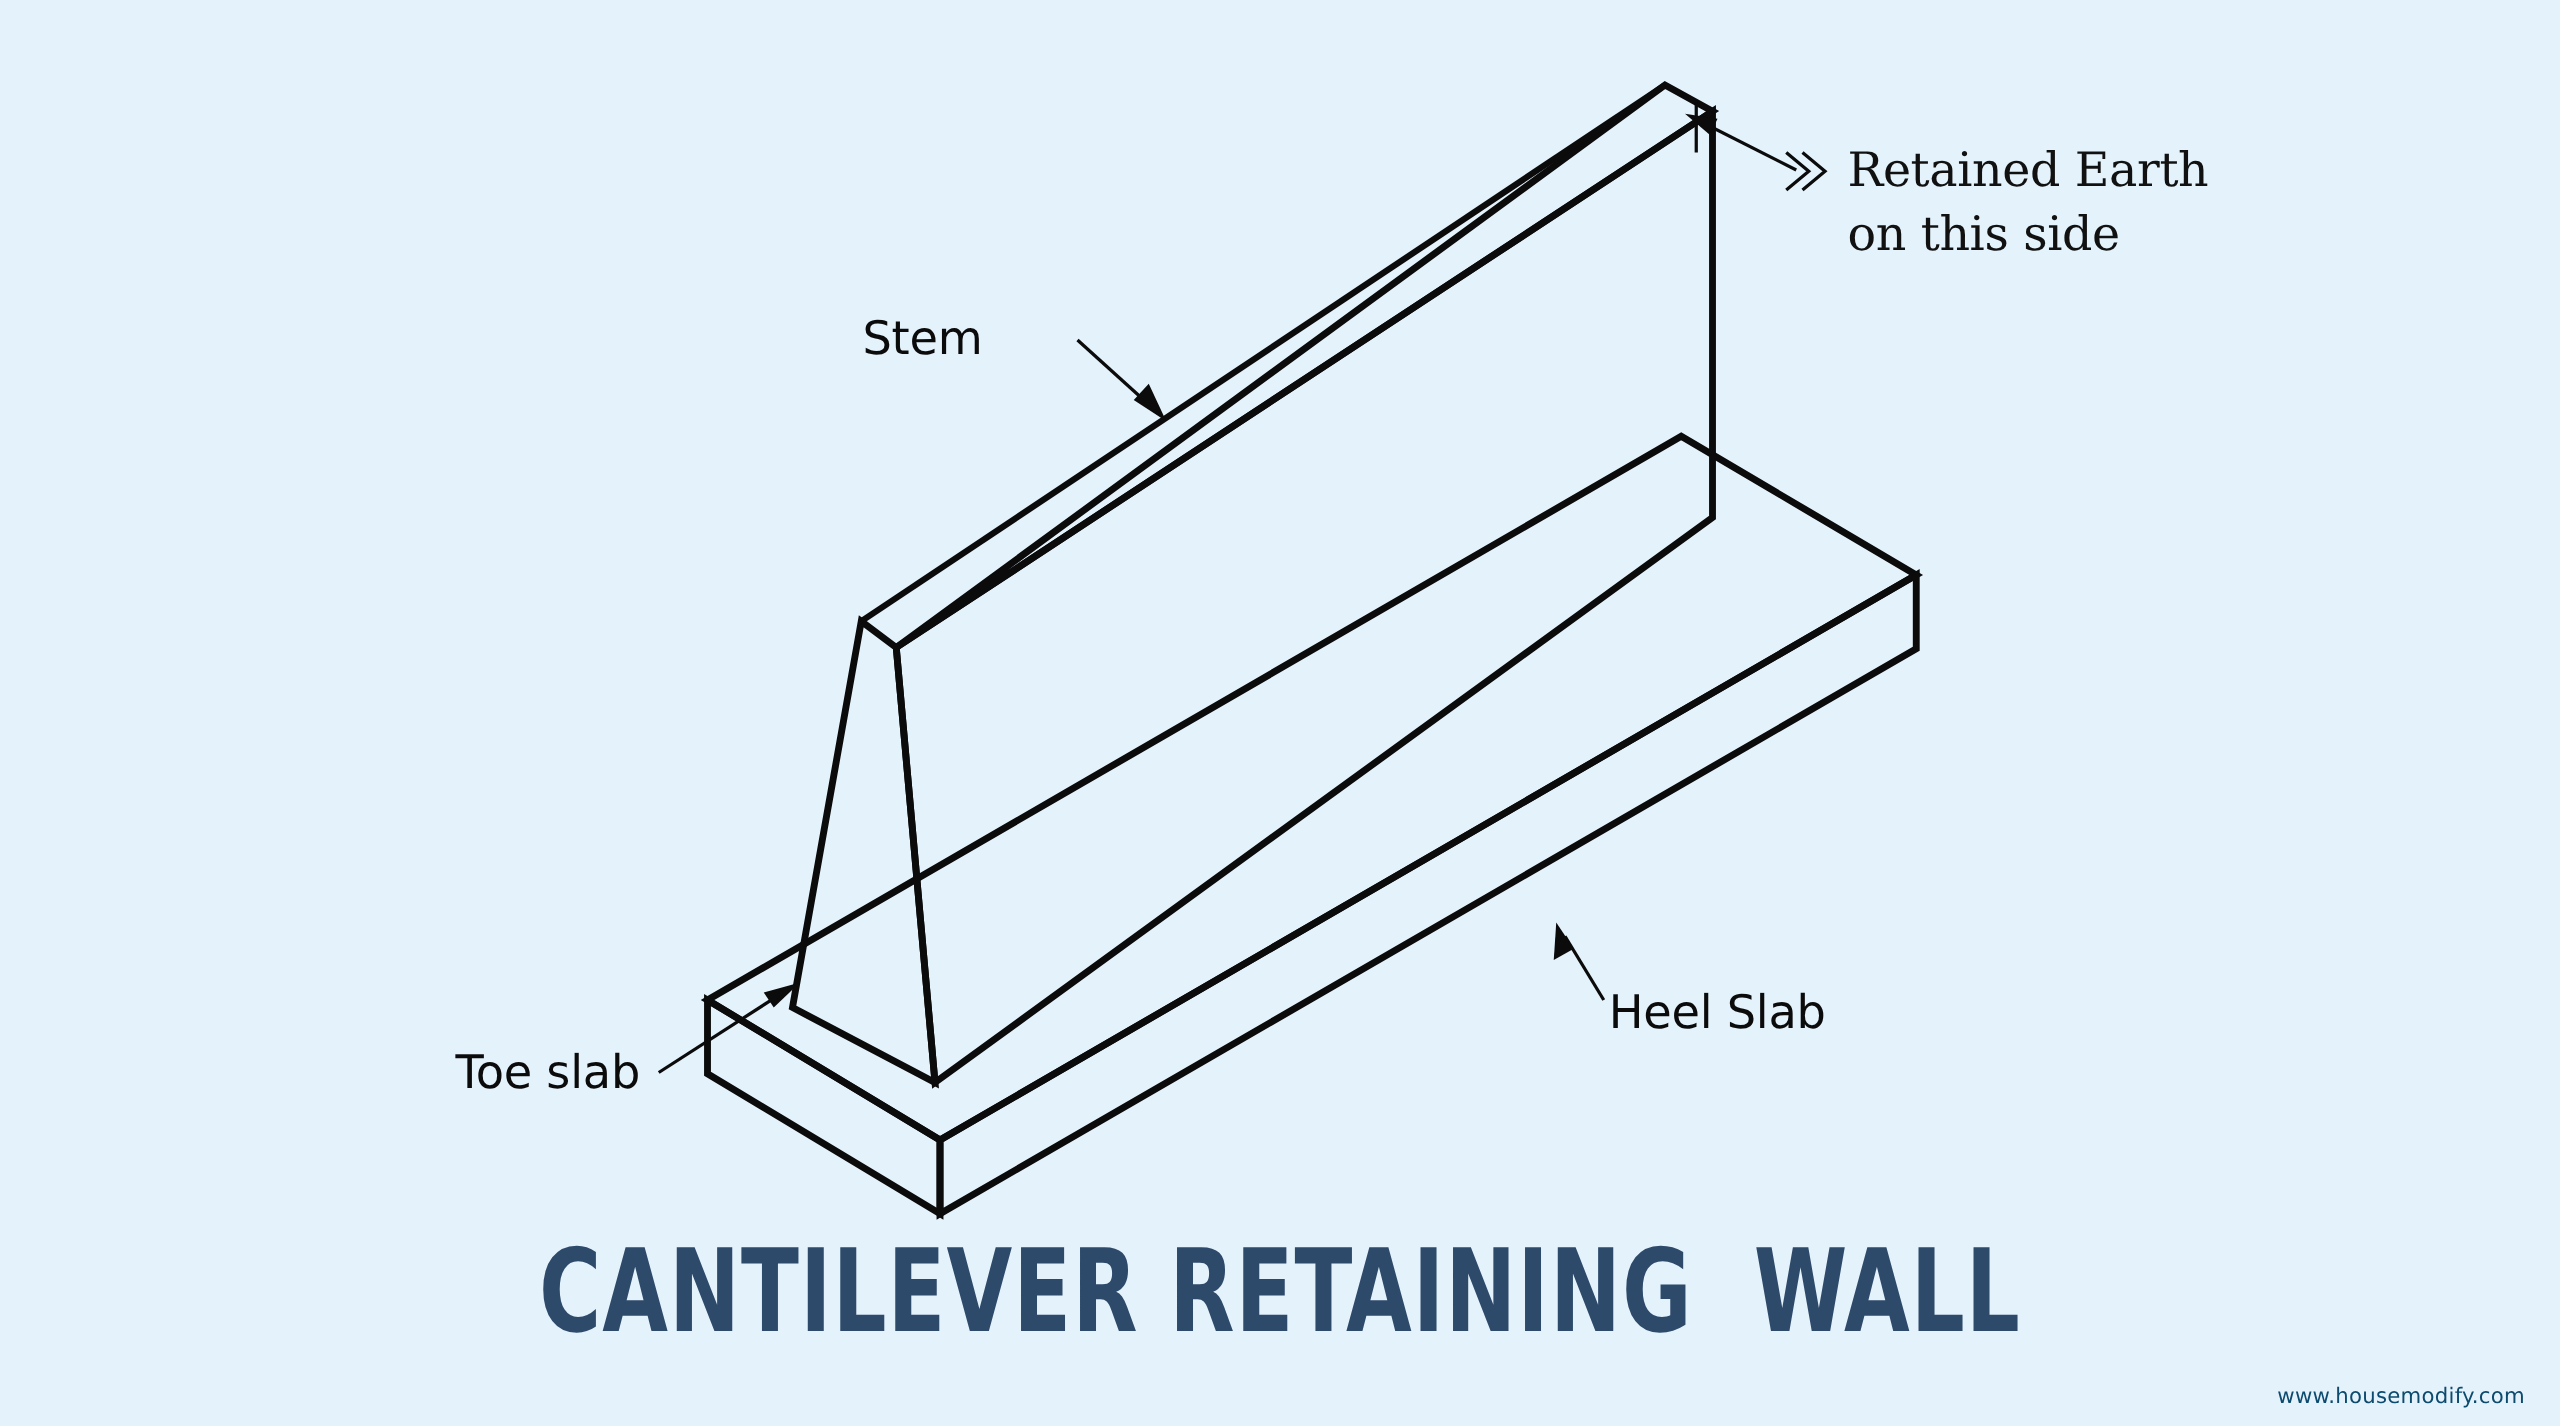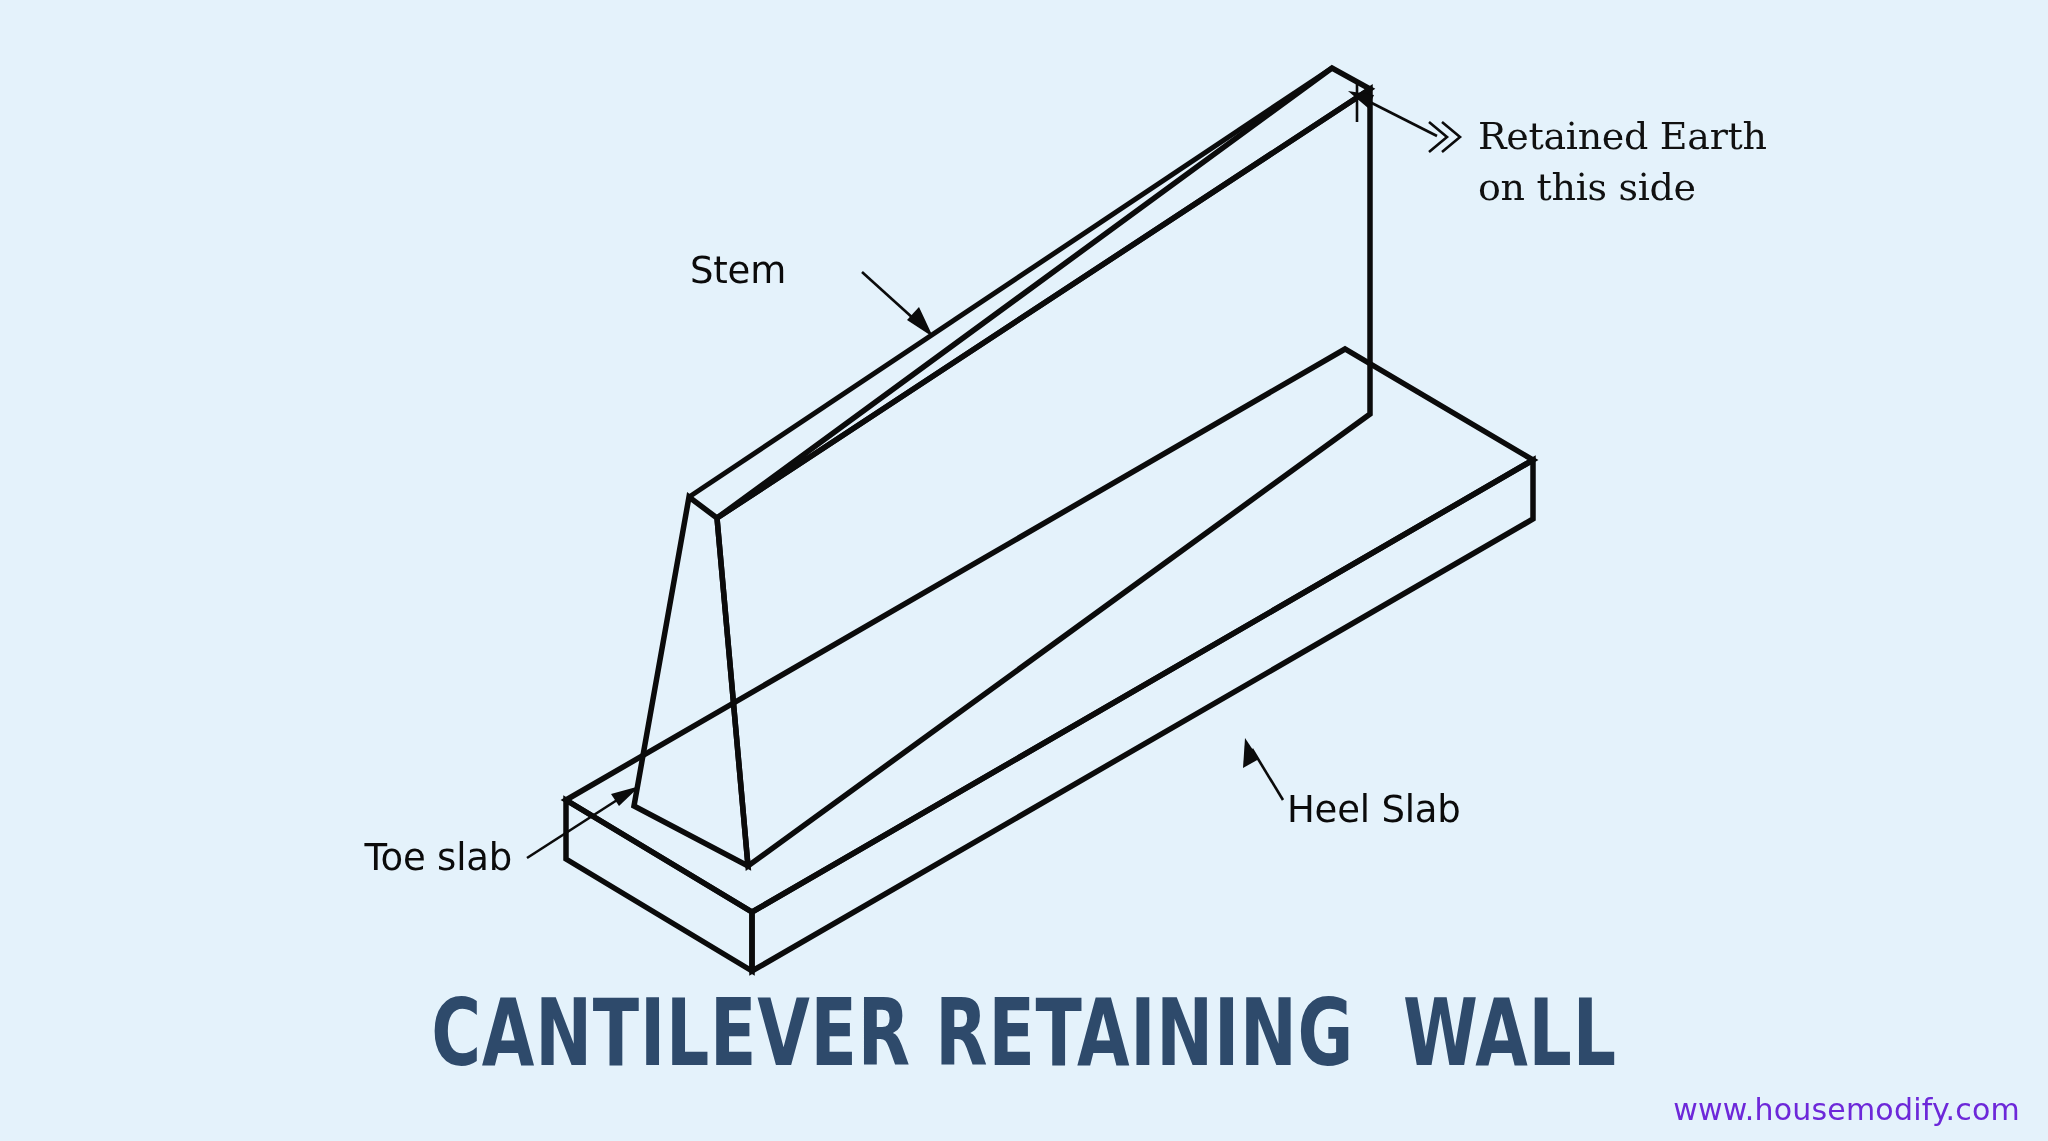--- a/index.html
+++ b/index.html
@@ -85,22 +85,22 @@
     transform: scaleX(0.82);
     transform-origin: center center;
     white-space: pre;
     user-select: none;
   }
   #watermark {
     position: absolute;
     right: 28px;
     bottom: 14px;
     font-family: "DejaVu Sans", sans-serif;
-    font-size: 30px;
-    color: #6d28d9;
+    font-size: 17px;
+    color: #0c4a6e;
     letter-spacing: 0.2px;
     white-space: pre;
   }
 </style>
 </head>
 <body>
 
 <div id="root">
 
   <svg id="diagram" viewBox="0 0 2048 1141">

